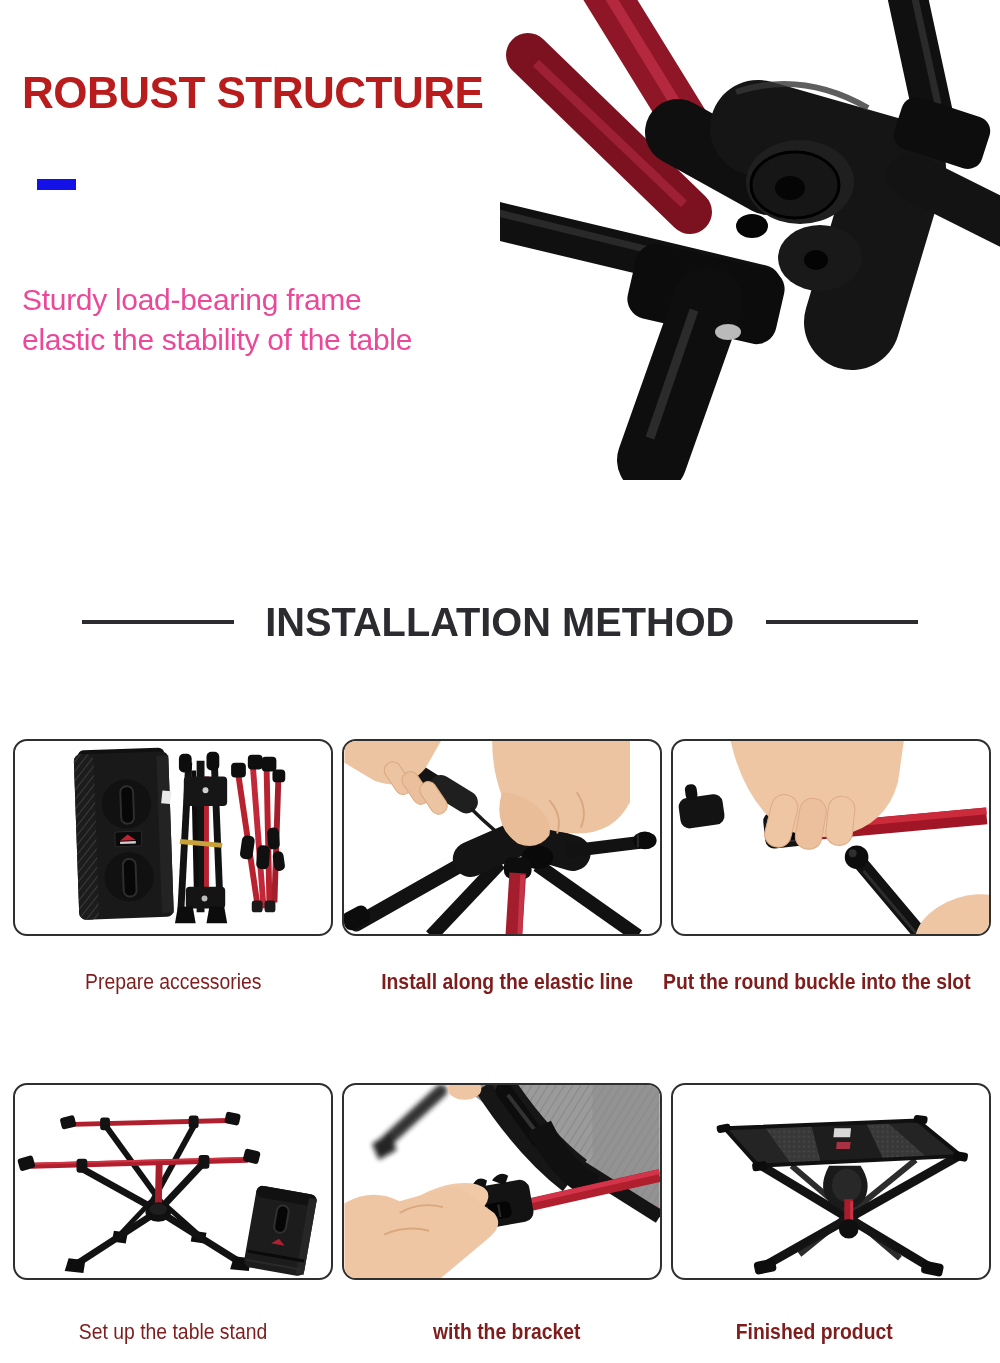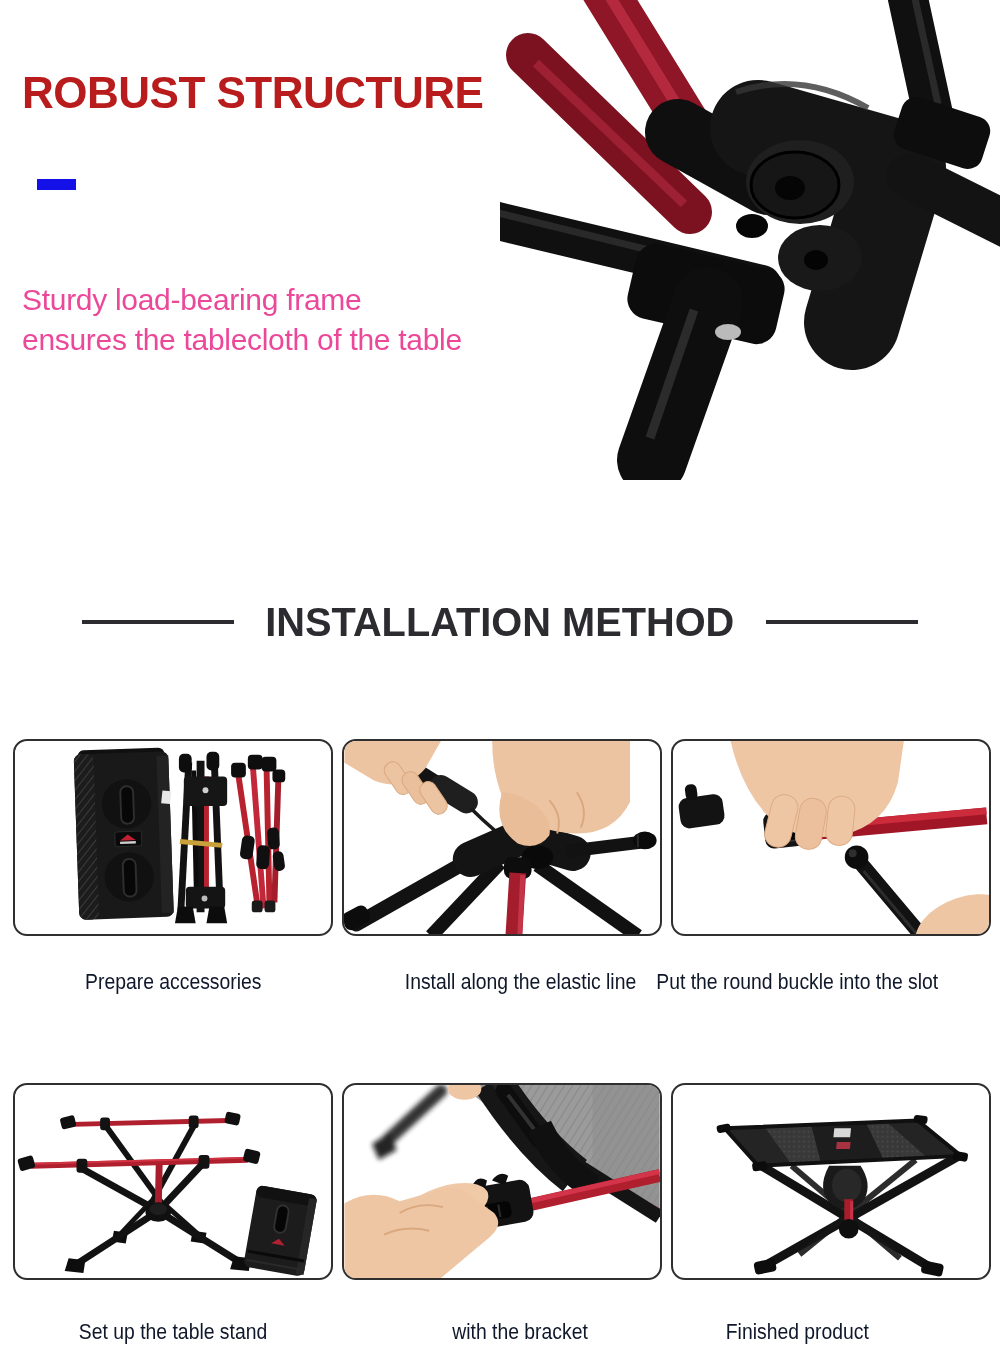--- a/index.html
+++ b/index.html
@@ -39,36 +39,36 @@
   
   .panel{
     width:320px;height:197px;border:2px solid #2f2f2f;border-radius:14px;
     background:#ffffff;overflow:hidden;box-sizing:border-box;
   }
   .panel svg{display:block;width:100%;height:100%;}
   .row1{top:739px;} .row2{top:1083px;}
   .col1{left:13px;} .col2{left:342px;} .col3{left:671px;}
 
   .caption{
-    width:344px;text-align:center;color:#0f172a;
+    width:344px;text-align:center;color:#7f1d1d;
     font-size:22px;line-height:27px;white-space:nowrap;
   }
   .caption .cap-inner{display:inline-block;transform:scaleX(0.88);transform-origin:center;}
   .caprow1{top:968px;} .caprow2{top:1318px;}
-  .capcol1{left:1px;} .capcol2{left:348px;} .capcol3{left:625px;}
+  .capcol1{left:1px;} .capcol2{left:335px;font-weight:bold;} .capcol3{left:642px;font-weight:bold;}
   .caption.multi{white-space:normal;}
 </style>
 </head>
 <body>
 
 <div class="abs robust-title">ROBUST STRUCTURE</div>
 <div class="abs accent-dash"></div>
 <div class="abs robust-desc">
   <div>Sturdy load-bearing frame</div>
-  <div>ensures the tablecloth of the table</div>
+  <div>elastic the stability of the table</div>
 </div>
 
 <div class="abs hero-photo">
   <svg viewBox="0 0 500 480">
 
     <line x1="95" y1="-25" x2="208" y2="158" stroke="#8e1626" stroke-width="46" stroke-linecap="round"></line>
     <line x1="101" y1="-18" x2="203" y2="148" stroke="#c23048" stroke-width="11" opacity="0.75"></line>
     <line x1="28" y1="55" x2="190" y2="212" stroke="#7c1120" stroke-width="44" stroke-linecap="round"></line>
     <line x1="36" y1="63" x2="184" y2="204" stroke="#b52a40" stroke-width="9" opacity="0.6"></line>
 

